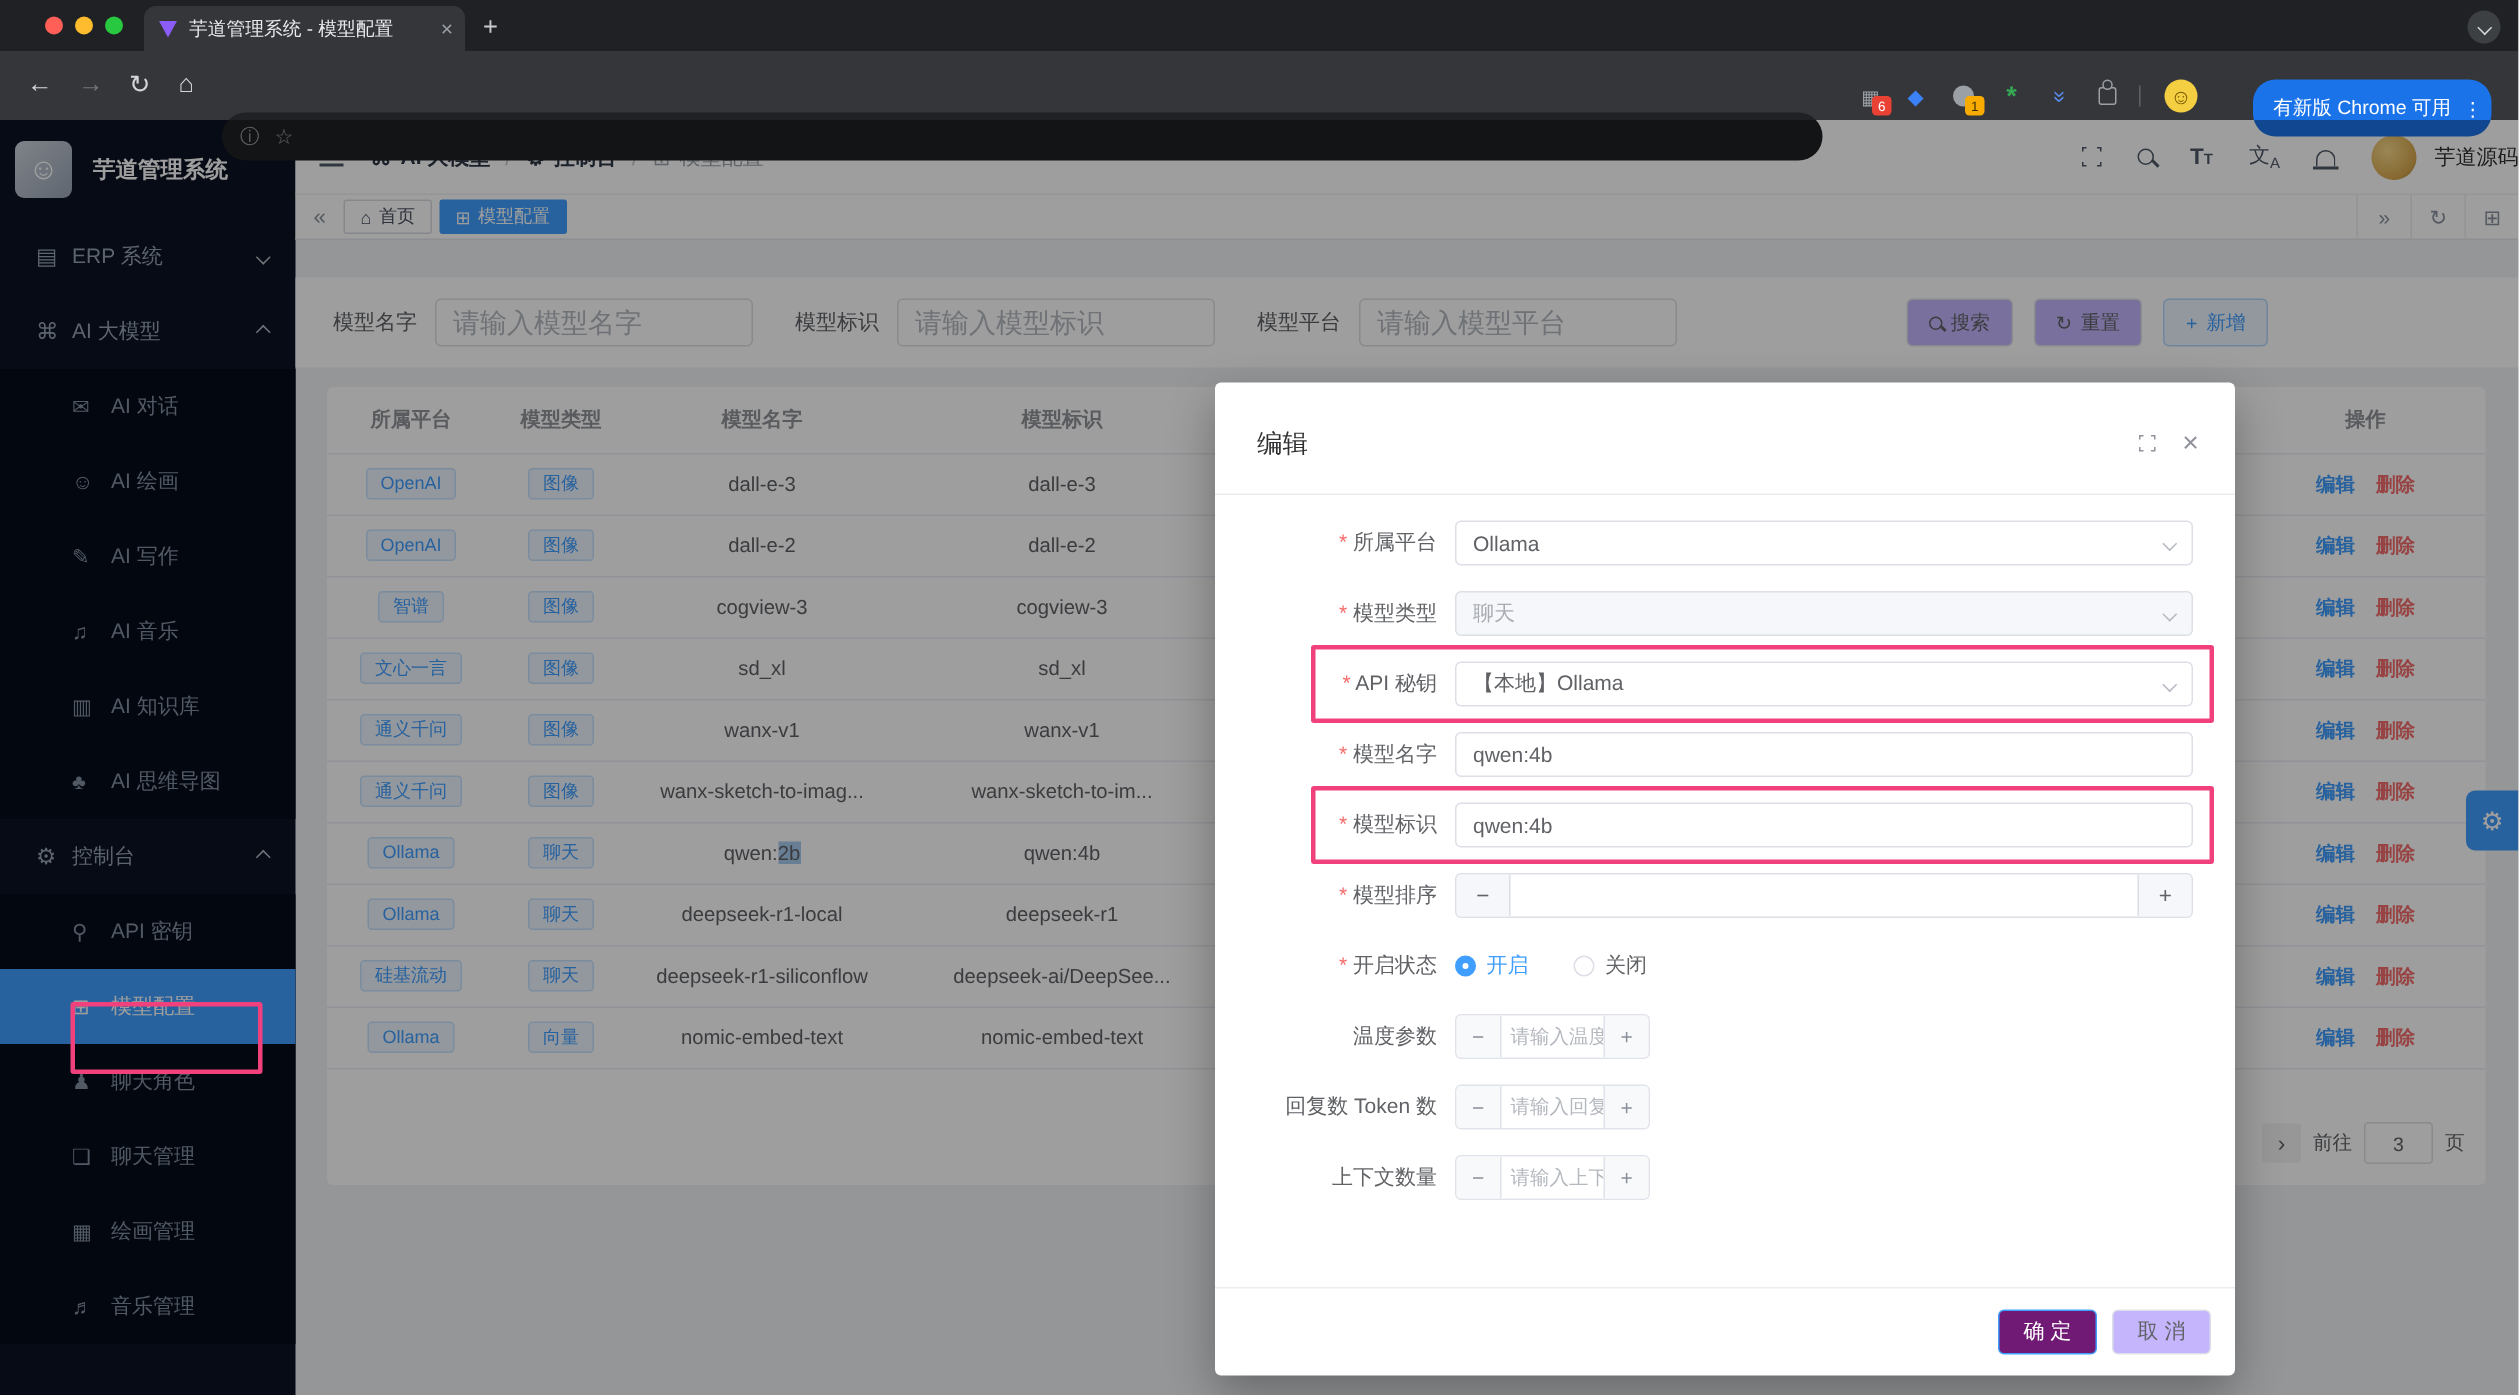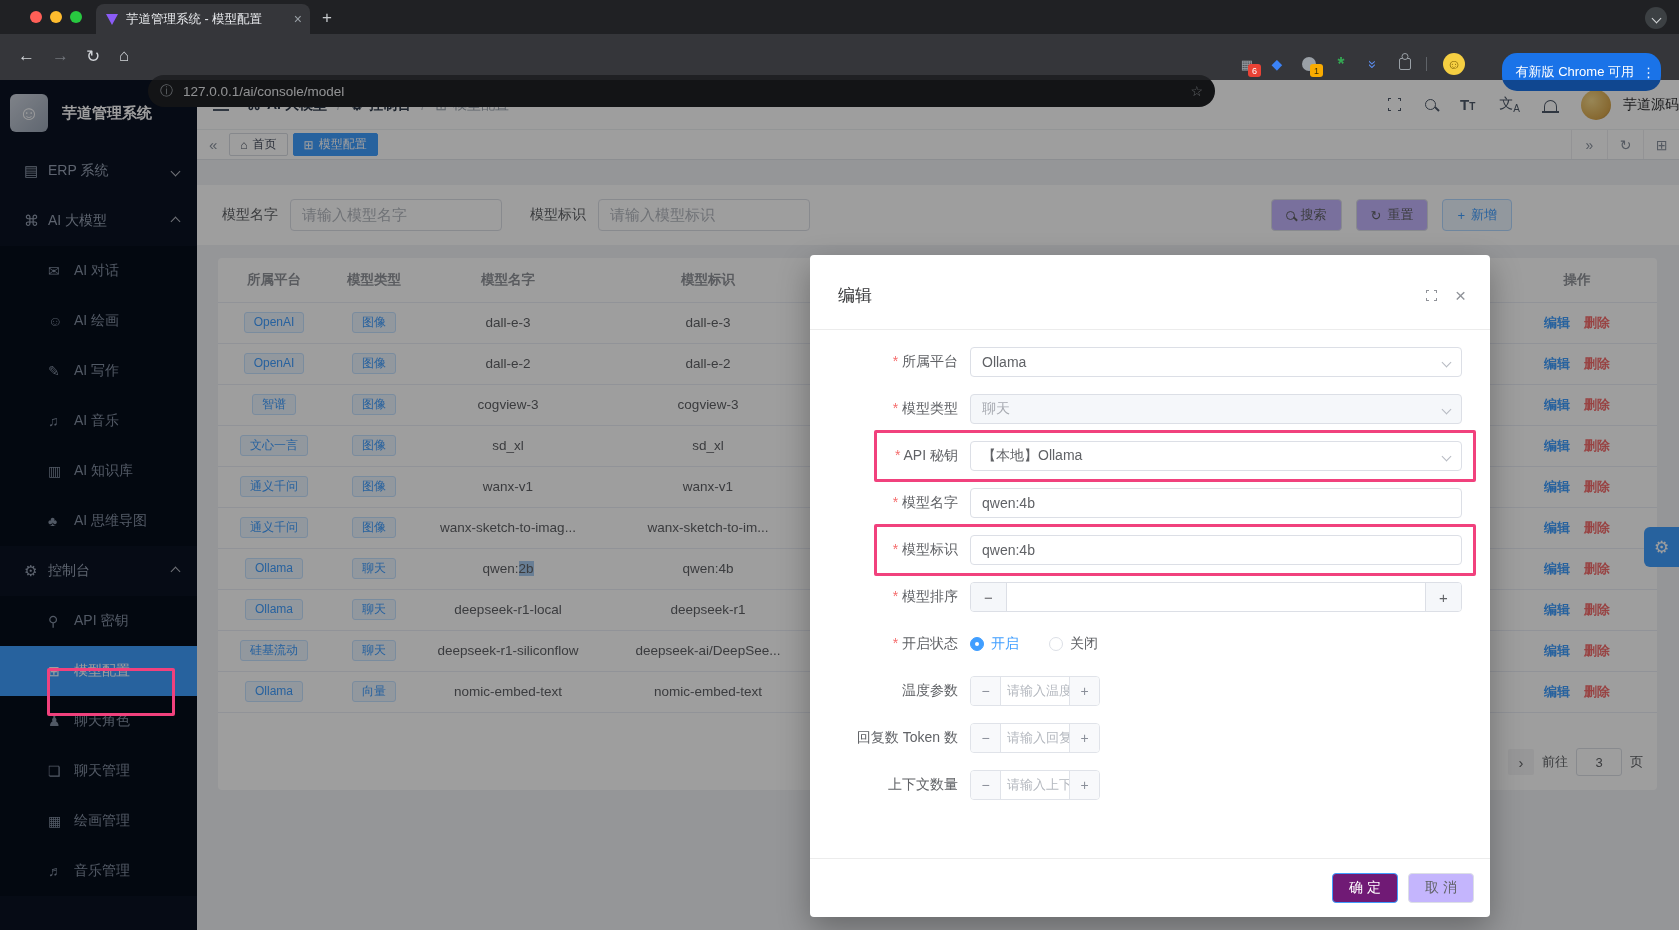--- a/index.html
+++ b/index.html
@@ -79,21 +79,21 @@
   .tb-arrow { color:#8a929e; font-size:15px; padding:0 12px; }
   .tag-tab { display:flex; align-items:center; height:23px; border:1px solid #d9dce3; border-radius:2px; padding:0 10px; font-size:12px; color:#495060; margin-right:5px; gap:5px; background:#fff; }
   .tag-tab.active { background:#409eff; border-color:#409eff; color:#fff; }
   .tb-right { margin-left:auto; display:flex; align-items:center; height:100%; }
   .tb-cell { width:36px; height:100%; display:flex; align-items:center; justify-content:center; color:#8a929e; font-size:14px; border-left:1px solid #ededf0; }
 
   
   .filter { position:absolute; top:185px; left:197px; right:0; height:60px; background:#fff; display:flex; align-items:center; padding-left:25px; z-index:1; }
   .ffield { display:flex; align-items:center; margin-right:28px; }
   .flabel { font-size:14px; color:#606266; margin-right:12px; white-space:nowrap; }
-  .finput { width:212px; height:32px; border:1px solid #dcdfe6; border-radius:4px; display:flex; align-items:center; padding:0 11px; font-size:15px; color:#b4b8bf; background:#fff; }
+  .finput { width:212px; height:32px; border:1px solid #dcdfe6; border-radius:4px; display:flex; align-items:center; padding:0 11px; font-size:18px; color:#b4b8bf; background:#fff; }
   .fbtns { position:absolute; right:167px; display:flex; align-items:center; gap:14px; }
   .btn { height:32px; border:1px solid #dcdfe6; border-radius:4px; background:#c4b5fd; color:#606266; font-size:13px; display:flex; align-items:center; justify-content:center; padding:0 14px; gap:6px; cursor:pointer; font-family:inherit; }
   .btn.plain-primary { background:#ecf5ff; border-color:#b3d8ff; color:#409eff; }
   .mini-search { width:9px; height:9px; border:1.5px solid #606266; border-radius:50%; position:relative; }
   .mini-search::after { content:''; position:absolute; width:5px; height:1.5px; background:#606266; transform:rotate(45deg); right:-4px; bottom:-1px; }
 
   
   .card { position:absolute; top:258px; left:218px; width:1439px; height:532px; background:#fff; border-radius:4px; z-index:1; }
   table.grid { width:100%; border-collapse:collapse; table-layout:fixed; }
   .grid th { height:44px; font-size:13.5px; color:#909399; font-weight:bold; border-bottom:1px solid #ebeef5; text-align:center; }
@@ -168,21 +168,20 @@
       </span>
   </div>
 
   <div class="toolbar">
     <span class="navico" style="left:18px">←</span>
     <span class="navico dis" style="left:52px">→</span>
     <span class="navico" style="left:86px">↻</span>
     <span class="navico" style="left:119px">⌂</span>
     <div class="urlbar">
       <span class="info">ⓘ</span>
-      <span class="url">127.0.0.1/ai/console/model</span>
       <span class="star">☆</span>
     </div>
     <span class="ext" style="left:1238px">
         <span style="color:#9aa0a6;font-size:13px">▦</span>
         <span class="badge" style="background:#e94235">6</span>
       </span>
     <span class="ext" style="left:1268px">
         <span style="color:#3b82f6;font-size:14px">◆</span>
       </span>
     <span class="ext" style="left:1300px">
@@ -331,20 +330,24 @@
   <div class="filter">
     <div id="filter-fields" style="display:flex;align-items:center">
         <div class="ffield">
           <span class="flabel">模型名字</span>
           <div class="finput">请输入模型名字</div>
         </div>
         <div class="ffield">
           <span class="flabel">模型标识</span>
           <div class="finput">请输入模型标识</div>
         </div>
+        <div class="ffield">
+          <span class="flabel">模型平台</span>
+          <div class="finput">请输入模型平台</div>
+        </div>
       </div>
     <div class="fbtns">
       <button class="btn">
           <span class="mini-search"></span>
           <span>搜索</span>
         </button>
       <button class="btn">
           <span>↻</span>
           <span>重置</span>
         </button>

